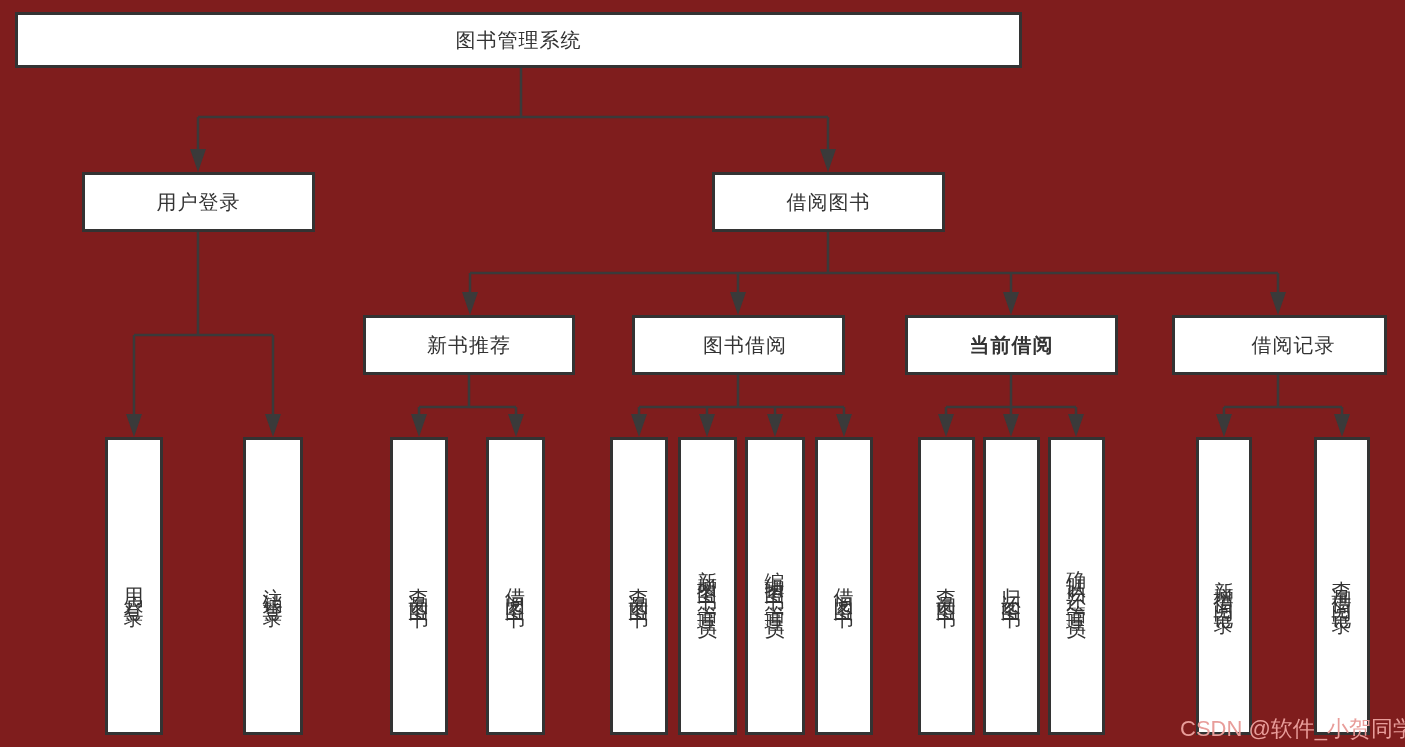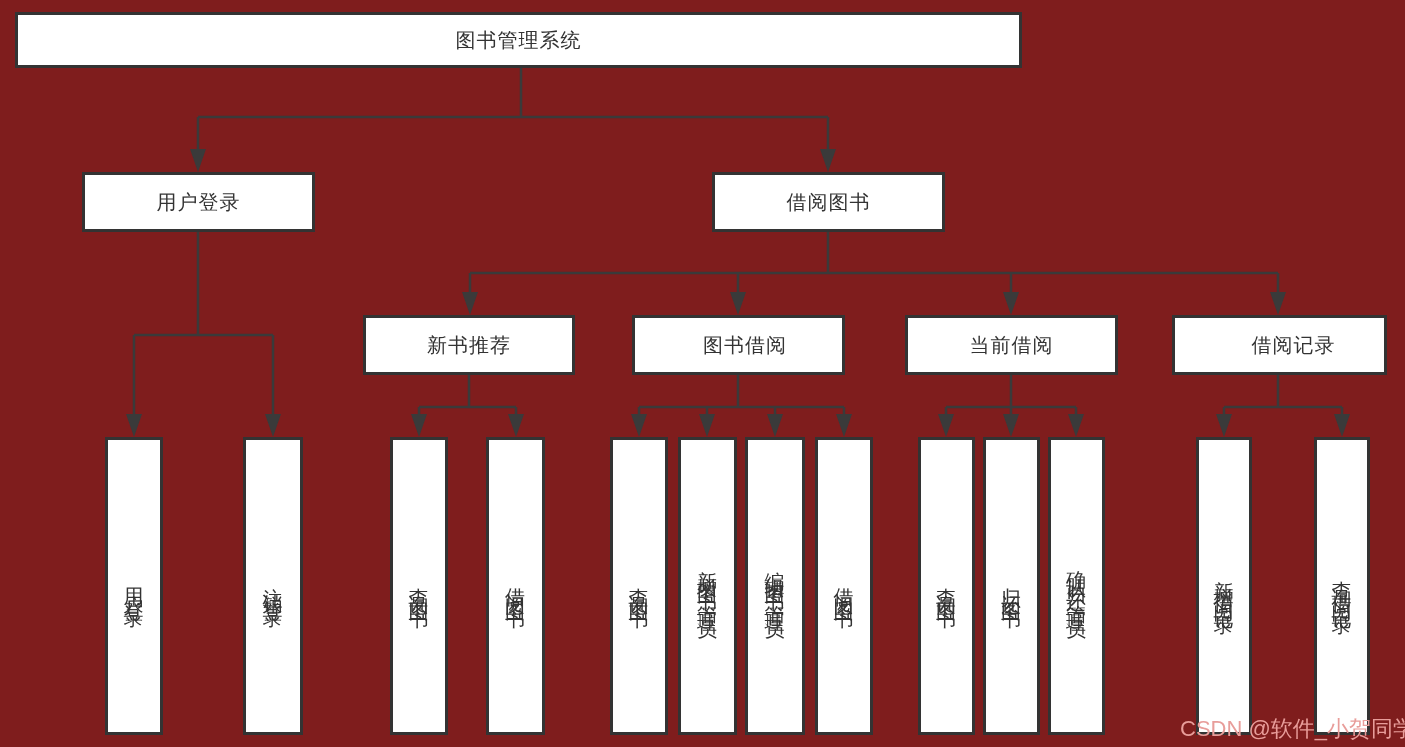--- a/index.html
+++ b/index.html
@@ -89,21 +89,21 @@
   <div class="hbox" style="left:712px;top:172px;width:233px;height:60px;">
     <span>借阅图书</span>
   </div>
 
   <div class="hbox" style="left:363px;top:315px;width:212px;height:60px;">
     <span>新书推荐</span>
   </div>
   <div class="hbox" style="left:632px;top:315px;width:213px;height:60px;padding-left:13px;">
     <span>图书借阅</span>
   </div>
-  <div class="hbox" style="left:905px;top:315px;width:213px;height:60px;">
+  <div class="hbox" style="left:905px;top:315px;width:213px;height:60px;font-weight:bold;">
     <span>当前借阅</span>
   </div>
   <div class="hbox" style="left:1172px;top:315px;width:215px;height:60px;padding-left:28px;">
     <span>借阅记录</span>
   </div>
 
   <div class="vbox" style="left:105px;top:437px;width:58px;height:298px;">
     <span>用户登录</span>
   </div>
   <div class="vbox" style="left:243px;top:437px;width:60px;height:298px;">

